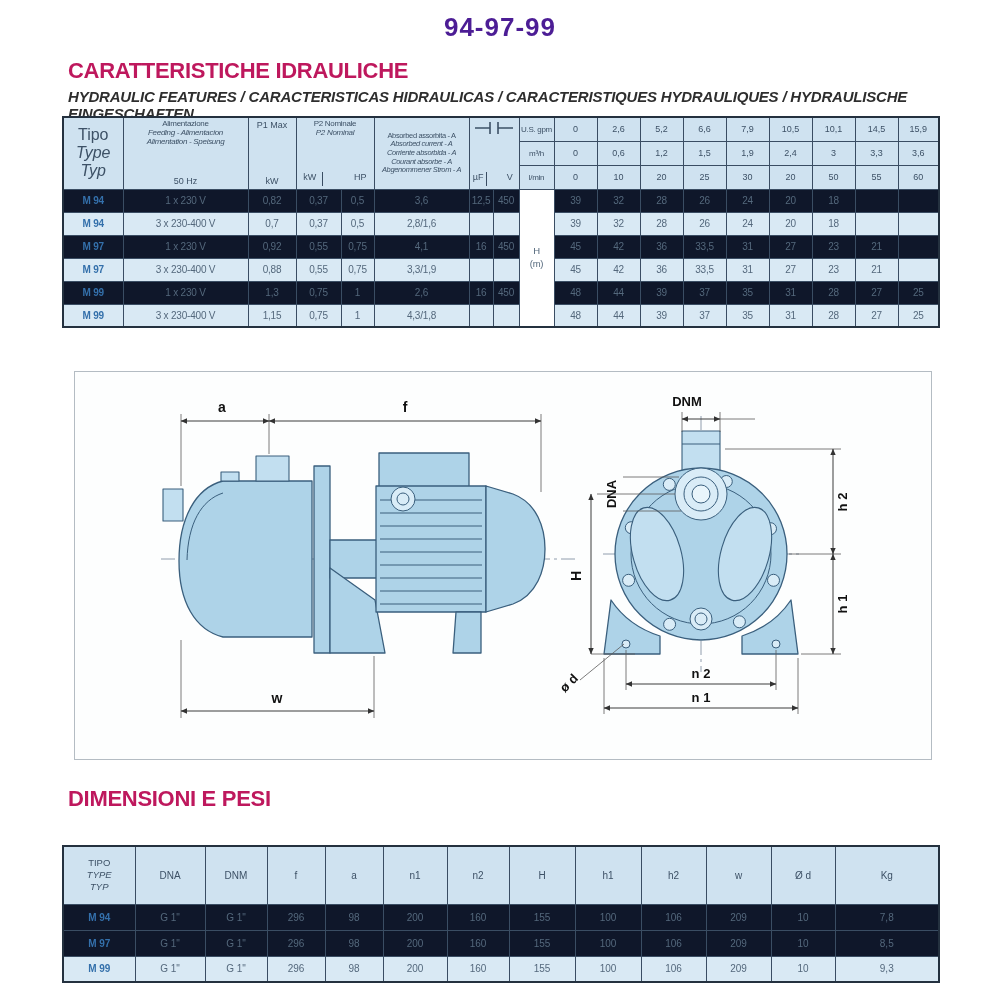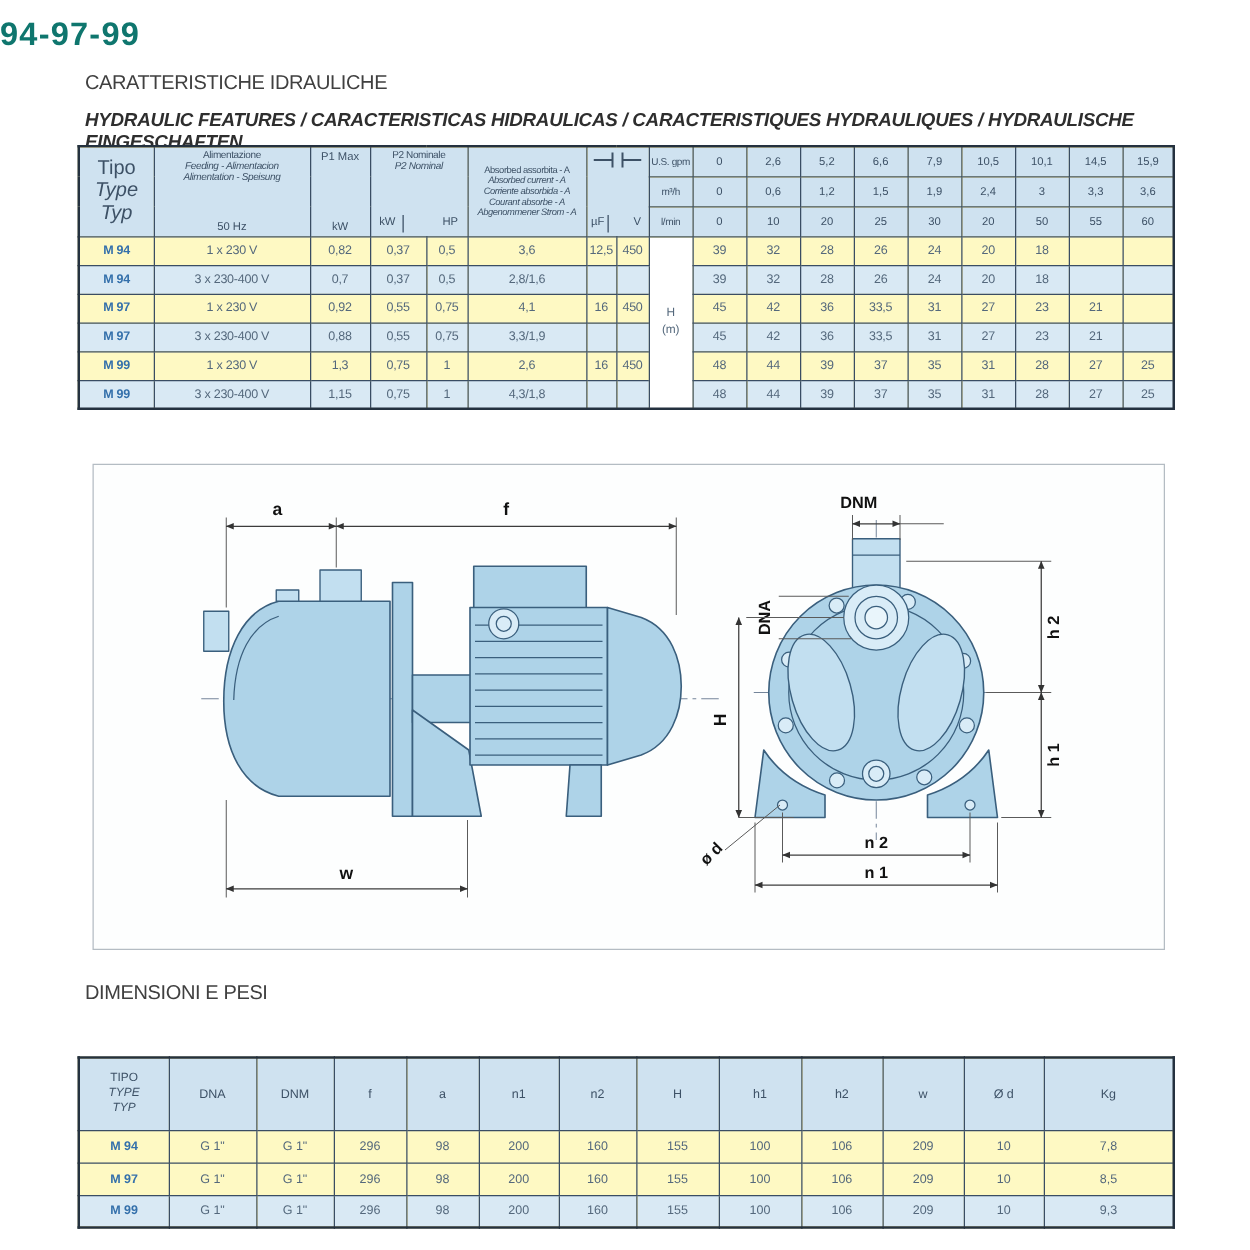--- a/index.html
+++ b/index.html
@@ -1,25 +1,25 @@
 <!DOCTYPE html>
 <html><head>
 <meta charset="utf-8">
 <style>
   *{margin:0;padding:0;box-sizing:border-box}
   html,body{width:1000px;height:1000px;background:#fff;font-family:"Liberation Sans",sans-serif;color:#222;overflow:hidden}
   .page{position:absolute;left:0;top:0;width:1000px;height:1000px;background:#fff}
 
-  .doc-title{position:absolute;top:12px;left:0;width:100%;font-size:26px;font-weight:bold;letter-spacing:1px;color:#0f766e}
-  .sec-title{position:absolute;left:68px;font-size:16px;font-weight:normal;letter-spacing:-.3px;color:#404040}
+  .doc-title{position:absolute;top:12px;left:0;width:100%;text-align:center;font-size:26px;font-weight:bold;letter-spacing:1px;color:#4c1d95}
+  .sec-title{position:absolute;left:68px;font-size:22px;font-weight:bold;letter-spacing:-.3px;color:#be185d}
   .sec-sub{position:absolute;left:68px;font-size:15px;font-weight:bold;font-style:italic;letter-spacing:-.2px;color:#2e2e2e}
   #sec1-title{top:58px}#sec1-sub{top:88px}
   #sec2-title{top:786px}#sec2-sub{top:817px}
 
-  table{border-collapse:collapse;table-layout:fixed;position:absolute;left:62px;background:#fef9c3;border:2px solid #24313f}
+  table{border-collapse:collapse;table-layout:fixed;position:absolute;left:62px;background:#0f172a;border:2px solid #24313f}
   th,td{border:1px solid #3a4d63;text-align:center;vertical-align:middle;overflow:hidden}
   thead th{background:#cfe2f0;color:#3d5166;font-weight:normal}
   td{color:#54687c;font-size:10px}
   td.tipo{color:#3470ab;font-weight:bold;font-size:10px}
   .it{font-style:italic}
 
   
   #t1{top:116px;width:876px}
   #t1 thead tr{height:24px}
   #t1 tbody tr{height:23px}

